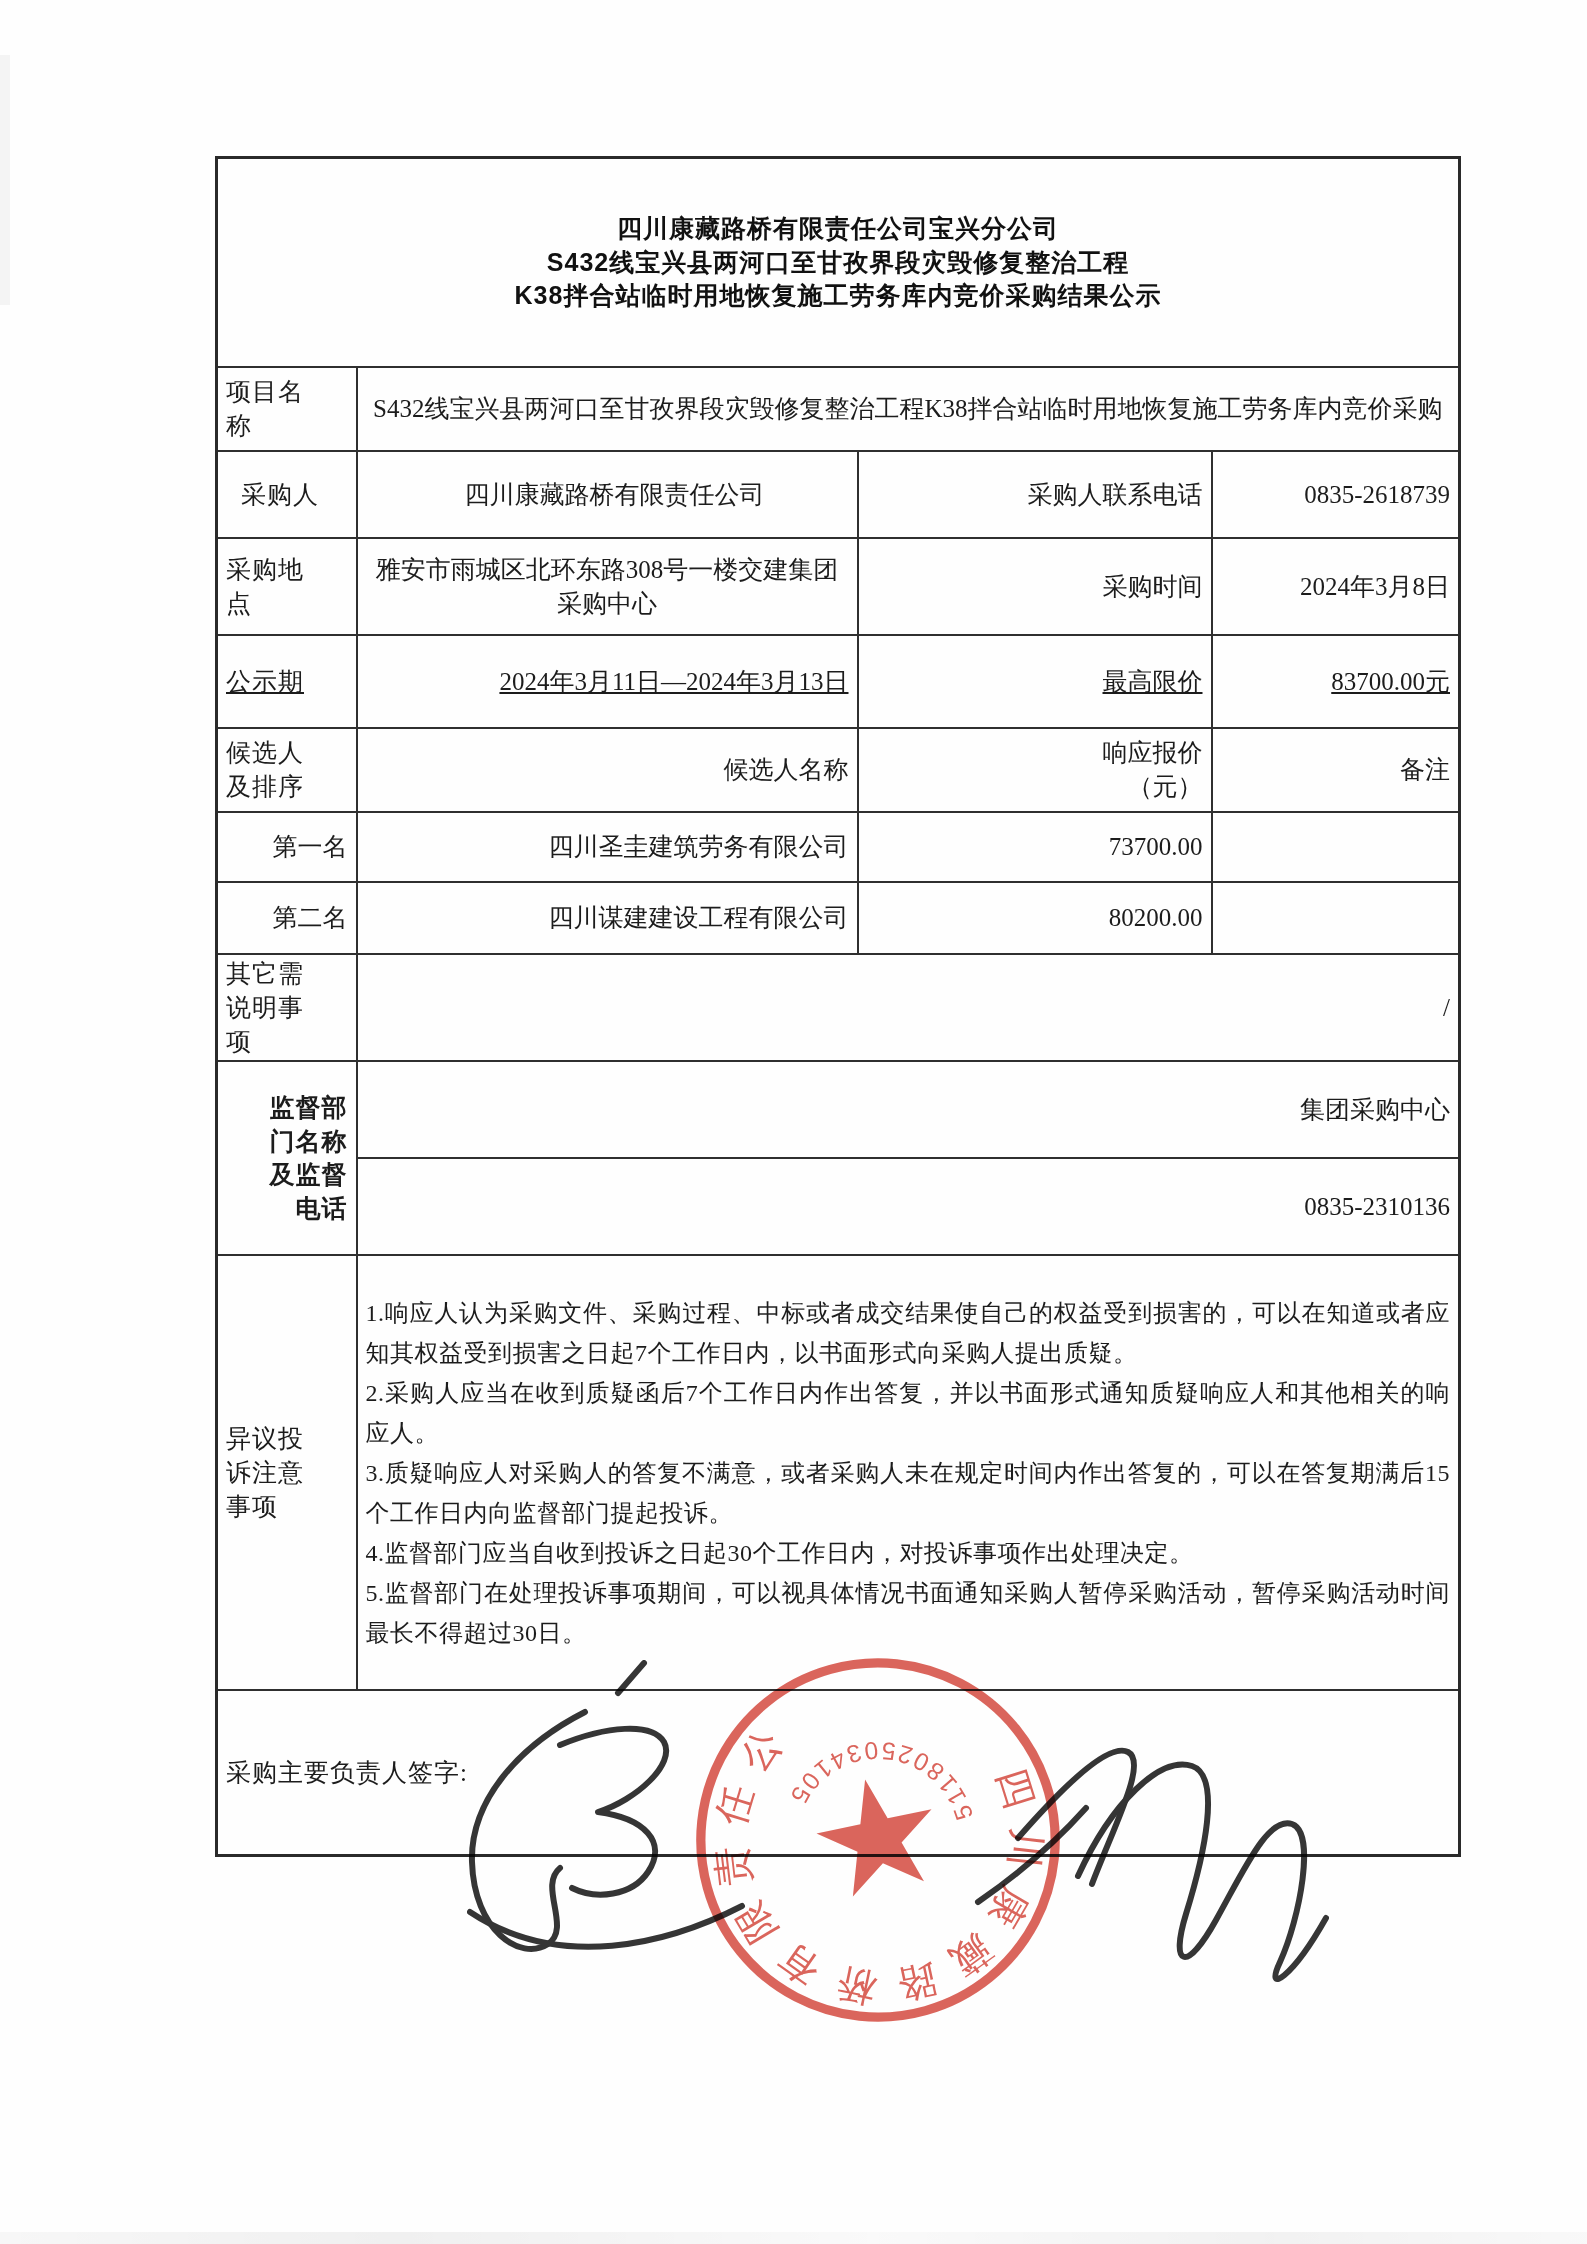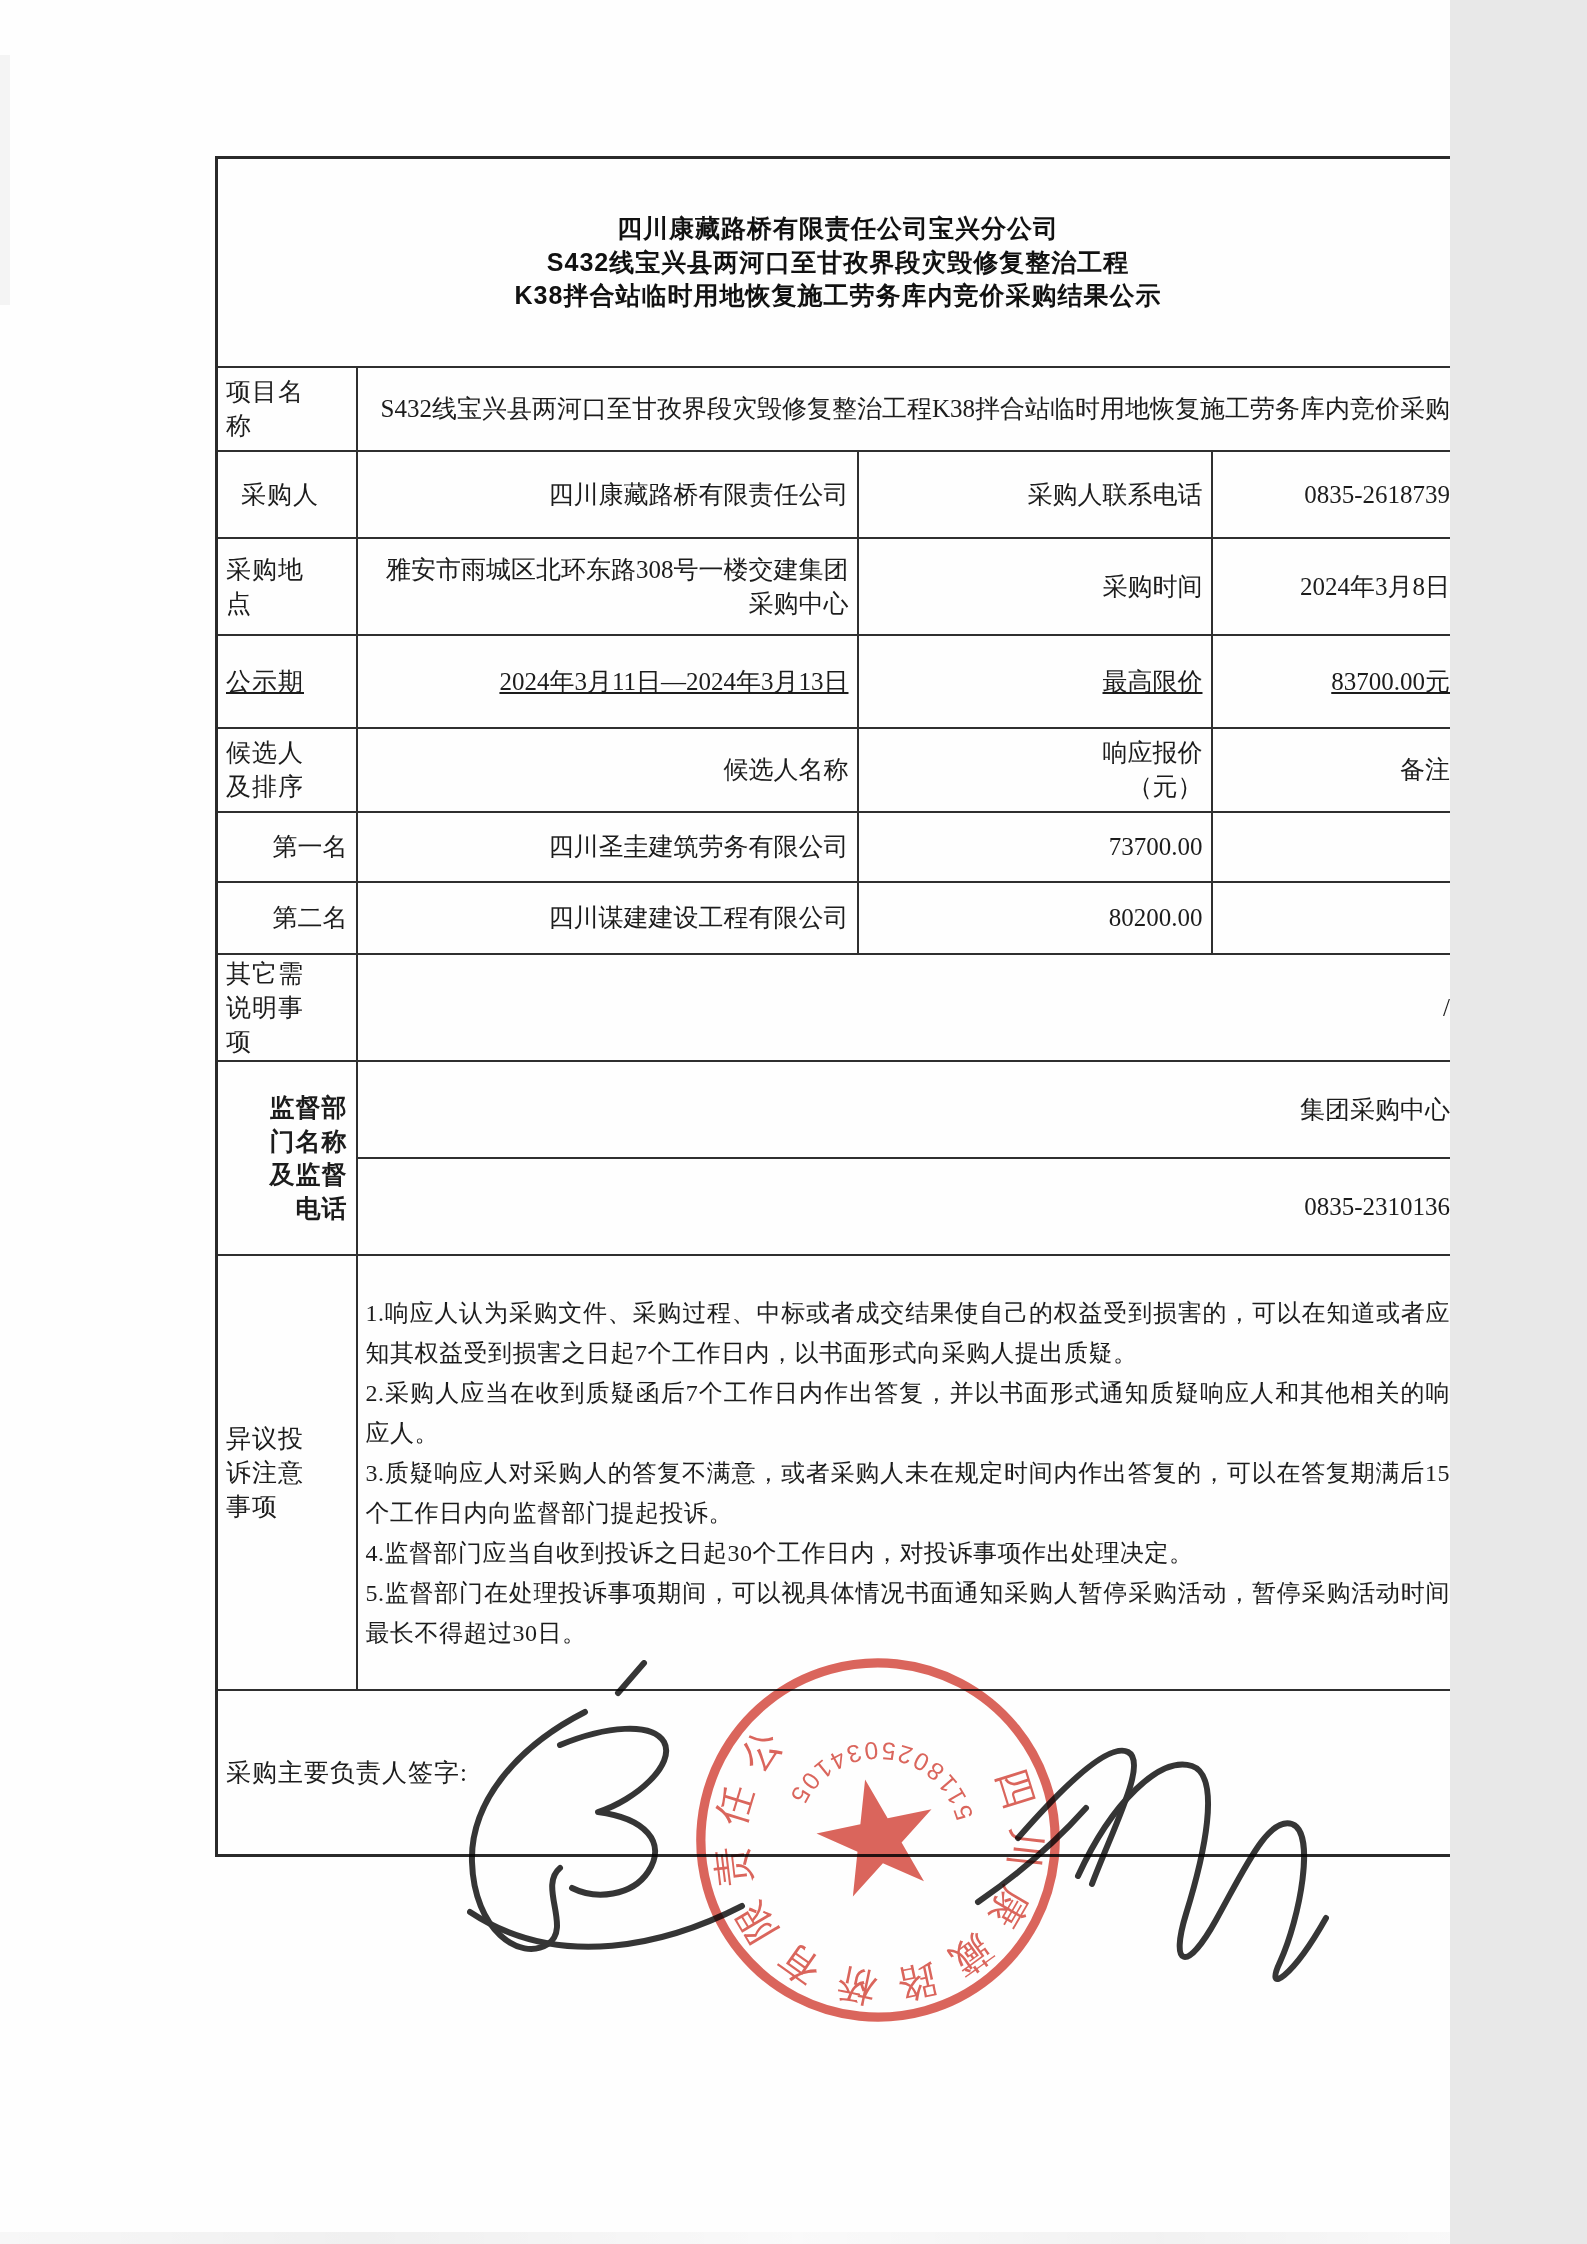--- a/index.html
+++ b/index.html
@@ -1,18 +1,18 @@
 <!DOCTYPE html>
 <html><head>
 <meta charset="utf-8">
 <style>
   html,body{margin:0;padding:0;background:#e8e8e8;}
   .page{
     position:relative;
-    width:1450px;height:2244px;
+    width:1587px;height:2244px;
     background:#fefefe;
     overflow:hidden;
     font-family:"Liberation Serif","DejaVu Serif",serif;
     color:#1c1c1c;
   }
   table.doc{
     position:absolute;left:215px;top:156px;
     width:1243px;
     border-collapse:collapse;
     table-layout:fixed;
@@ -45,21 +45,21 @@
     font-family:"Liberation Sans","DejaVu Sans",sans-serif;
     font-weight:bold;
     font-size:30px;
     letter-spacing:1px;
     line-height:52px;
     color:#111;
   }
   td.lbl{white-space:pre-line;text-align:left;padding-left:9px;letter-spacing:1px;}
   td.lblc{white-space:pre-line;text-align:right;letter-spacing:1px;font-weight:bold;}
   td.ctr{text-align:right;}
-  td.lft{text-align:right;white-space:pre-line;}
+  td.lft{text-align:center;white-space:pre-line;}
   td.project-val{font-size:24px;letter-spacing:0;}
   td.notice-cell{padding:10px 14px 10px 10px;}
   .notice-cell p{
     margin:0;
     font-size:24px;
     line-height:40px;
     text-align:justify;
     letter-spacing:0.5px;
   }
   td.sign-cell{padding-left:62px;text-align:left;font-size:26px;letter-spacing:1px;margin-left:16px;}

